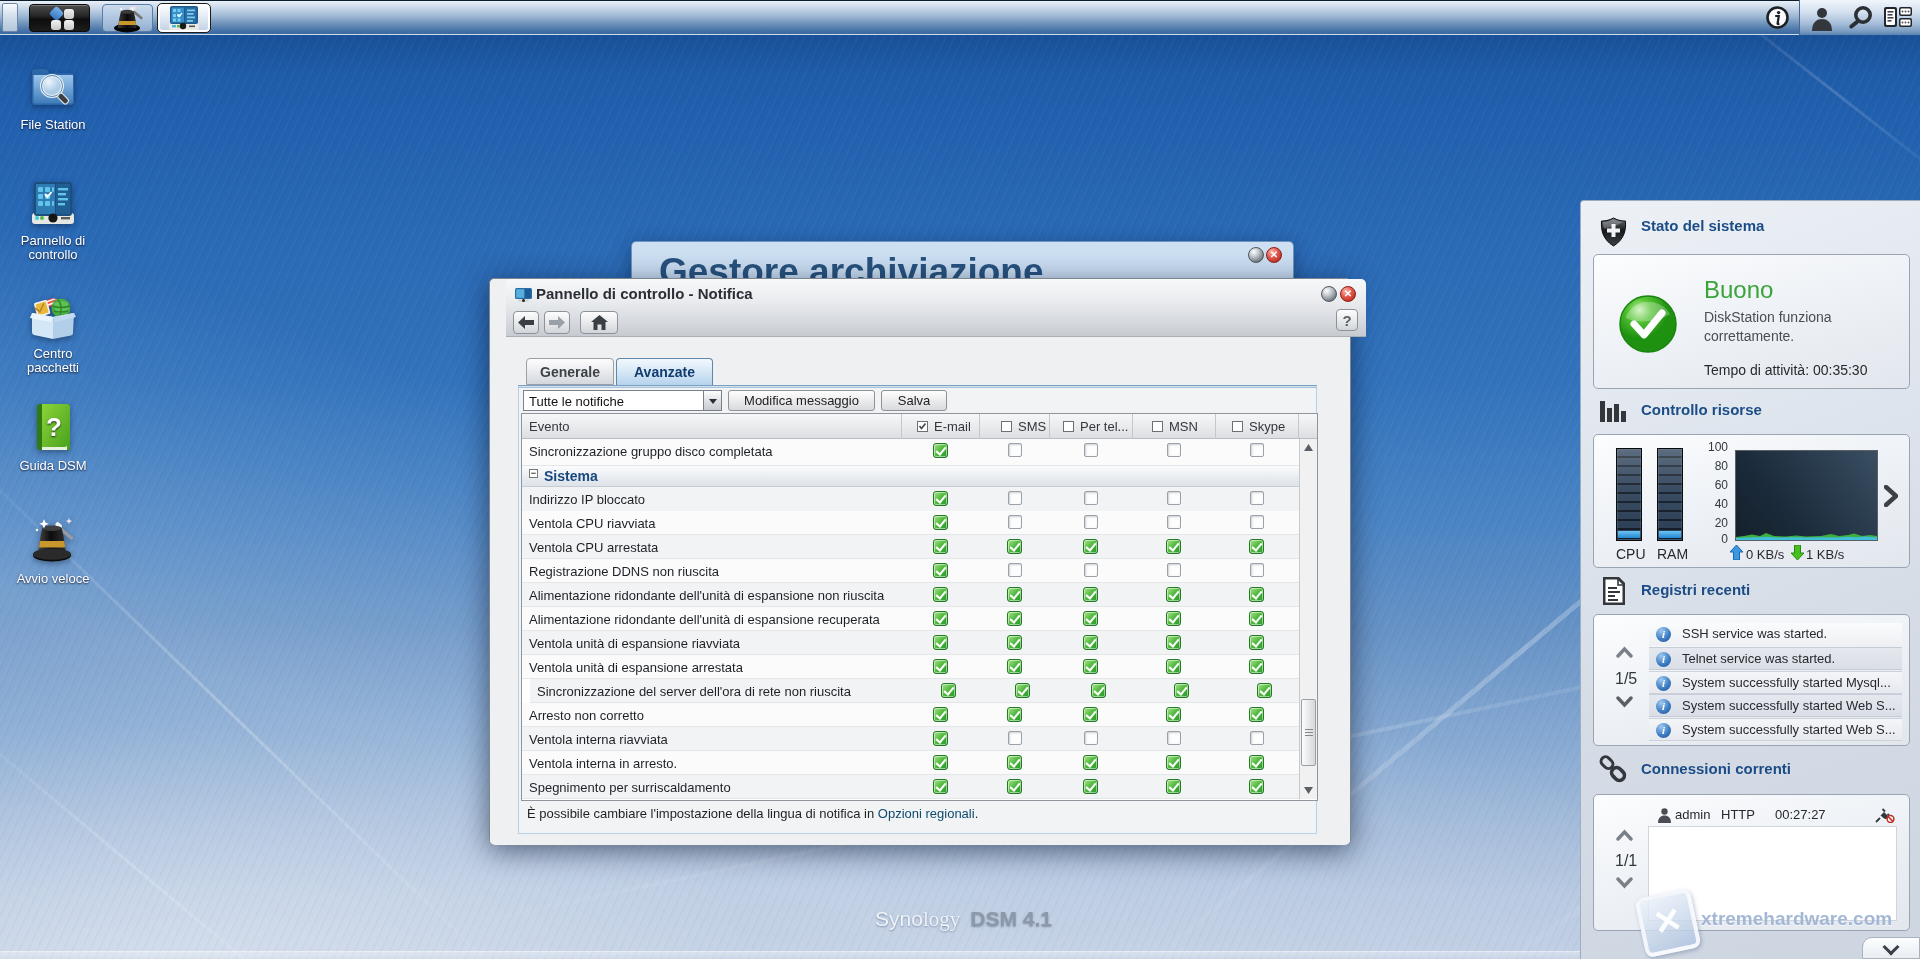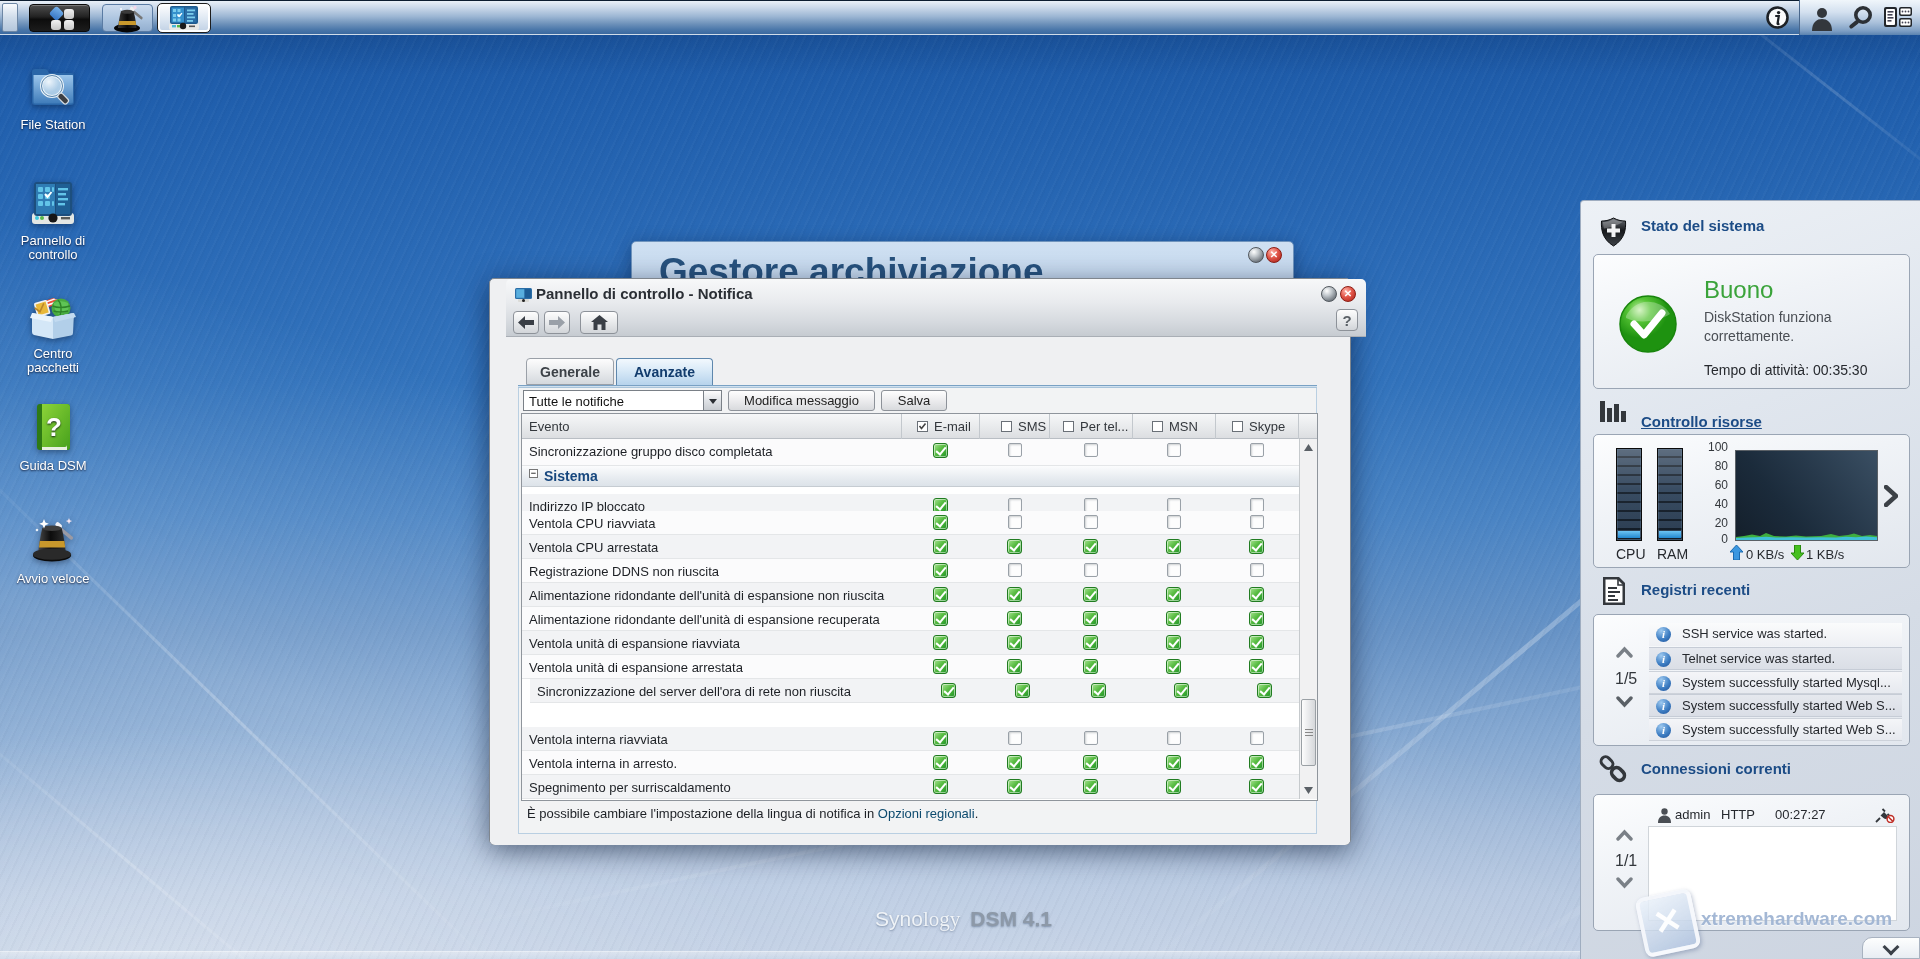--- a/index.html
+++ b/index.html
@@ -366,21 +366,21 @@
     <div style="position:absolute;left:110px;top:21px;font-size:24px;color:#3aa33a;">Buono</div>
     <div style="position:absolute;left:110px;top:53px;font-size:14px;color:#4a4e54;line-height:19px;">DiskStation funziona<br>correttamente.</div>
     <div style="position:absolute;left:110px;top:107px;font-size:14px;color:#26292e;">Tempo di attività: 00:35:30</div>
   </div>
   <svg class="picon" style="top:198px;left:18px;" width="28" height="26" viewBox="0 0 28 26">
     <rect x="1" y="2" width="5" height="21" fill="#33373c"></rect>
     <rect x="8" y="9" width="5" height="14" fill="#33373c"></rect>
     <rect x="15" y="5" width="5" height="18" fill="#33373c"></rect>
     <rect x="22" y="12" width="5" height="11" fill="#33373c"></rect>
   </svg>
-  <div class="phead" style="top:212px;text-decoration:underline;">Controllo risorse</div>
+  <div class="phead" style="top:200px;">Controllo risorse</div>
   <div class="pcard" style="top:233px;height:134px;">
     <div class="gauge" style="left:22px;"></div>
     <div class="gauge" style="left:63px;"></div>
     <div style="position:absolute;left:22px;top:111px;width:26px;text-align:center;font-size:14px;color:#26292e;">CPU</div>
     <div style="position:absolute;left:63px;top:111px;width:26px;text-align:center;font-size:14px;color:#26292e;">RAM</div>
     <div class="ylab" style="top:5px;">100</div>
     <div class="ylab" style="top:24px;">80</div>
     <div class="ylab" style="top:43px;">60</div>
     <div class="ylab" style="top:62px;">40</div>
     <div class="ylab" style="top:81px;">20</div>
@@ -546,21 +546,21 @@
           <i class="cbk" style="left:411px"></i>
           <i class="cb" style="left:486px"></i>
           <i class="cb" style="left:562px"></i>
           <i class="cb" style="left:645px"></i>
           <i class="cb" style="left:728px"></i>
         </div>
         <div class="rgroup" style="top:52px;height:21px;">
           <span style="position:absolute;left:7px;top:3px;width:9px;height:9px;border:1px solid #777;background:#fff;font-size:9px;line-height:7px;text-align:center;color:#333;">−</span>
           <span style="position:absolute;left:22px;top:2px;">Sistema</span>
         </div>
-        <div class="row row-b" style="top:80px;height:25px;">
+        <div class="row row-b" style="top:73px;height:25px;">
           <span class="t">Indirizzo IP bloccato</span>
           <i class="cbk" style="left:411px"></i>
           <i class="cb" style="left:486px"></i>
           <i class="cb" style="left:562px"></i>
           <i class="cb" style="left:645px"></i>
           <i class="cb" style="left:728px"></i>
         </div>
         <div class="row row-a" style="top:97px;height:24px;">
           <span class="t">Ventola CPU riavviata</span>
           <i class="cbk" style="left:411px"></i>
@@ -612,20 +612,28 @@
         <div class="row row-a" style="top:241px;height:24px;">
           <span class="t">Ventola unità di espansione arrestata</span>
           <i class="cbk" style="left:411px"></i>
           <i class="cbk" style="left:485px"></i>
           <i class="cbk" style="left:561px"></i>
           <i class="cbk" style="left:644px"></i>
           <i class="cbk" style="left:727px"></i>
         </div>
         <div class="row row-b" style="top:265px;height:24px;margin-left:8px;">
           <span class="t">Sincronizzazione del server dell'ora di rete non riuscita</span>
+          <i class="cbk" style="left:411px"></i>
+          <i class="cbk" style="left:485px"></i>
+          <i class="cbk" style="left:561px"></i>
+          <i class="cbk" style="left:644px"></i>
+          <i class="cbk" style="left:727px"></i>
+        </div>
+        <div class="row row-a" style="top:289px;height:24px;">
+          <span class="t">Arresto non corretto</span>
           <i class="cbk" style="left:411px"></i>
           <i class="cbk" style="left:485px"></i>
           <i class="cbk" style="left:561px"></i>
           <i class="cbk" style="left:644px"></i>
           <i class="cbk" style="left:727px"></i>
         </div>
         <div class="row row-b" style="top:313px;height:24px;">
           <span class="t">Ventola interna riavviata</span>
           <i class="cbk" style="left:411px"></i>
           <i class="cb" style="left:486px"></i>

